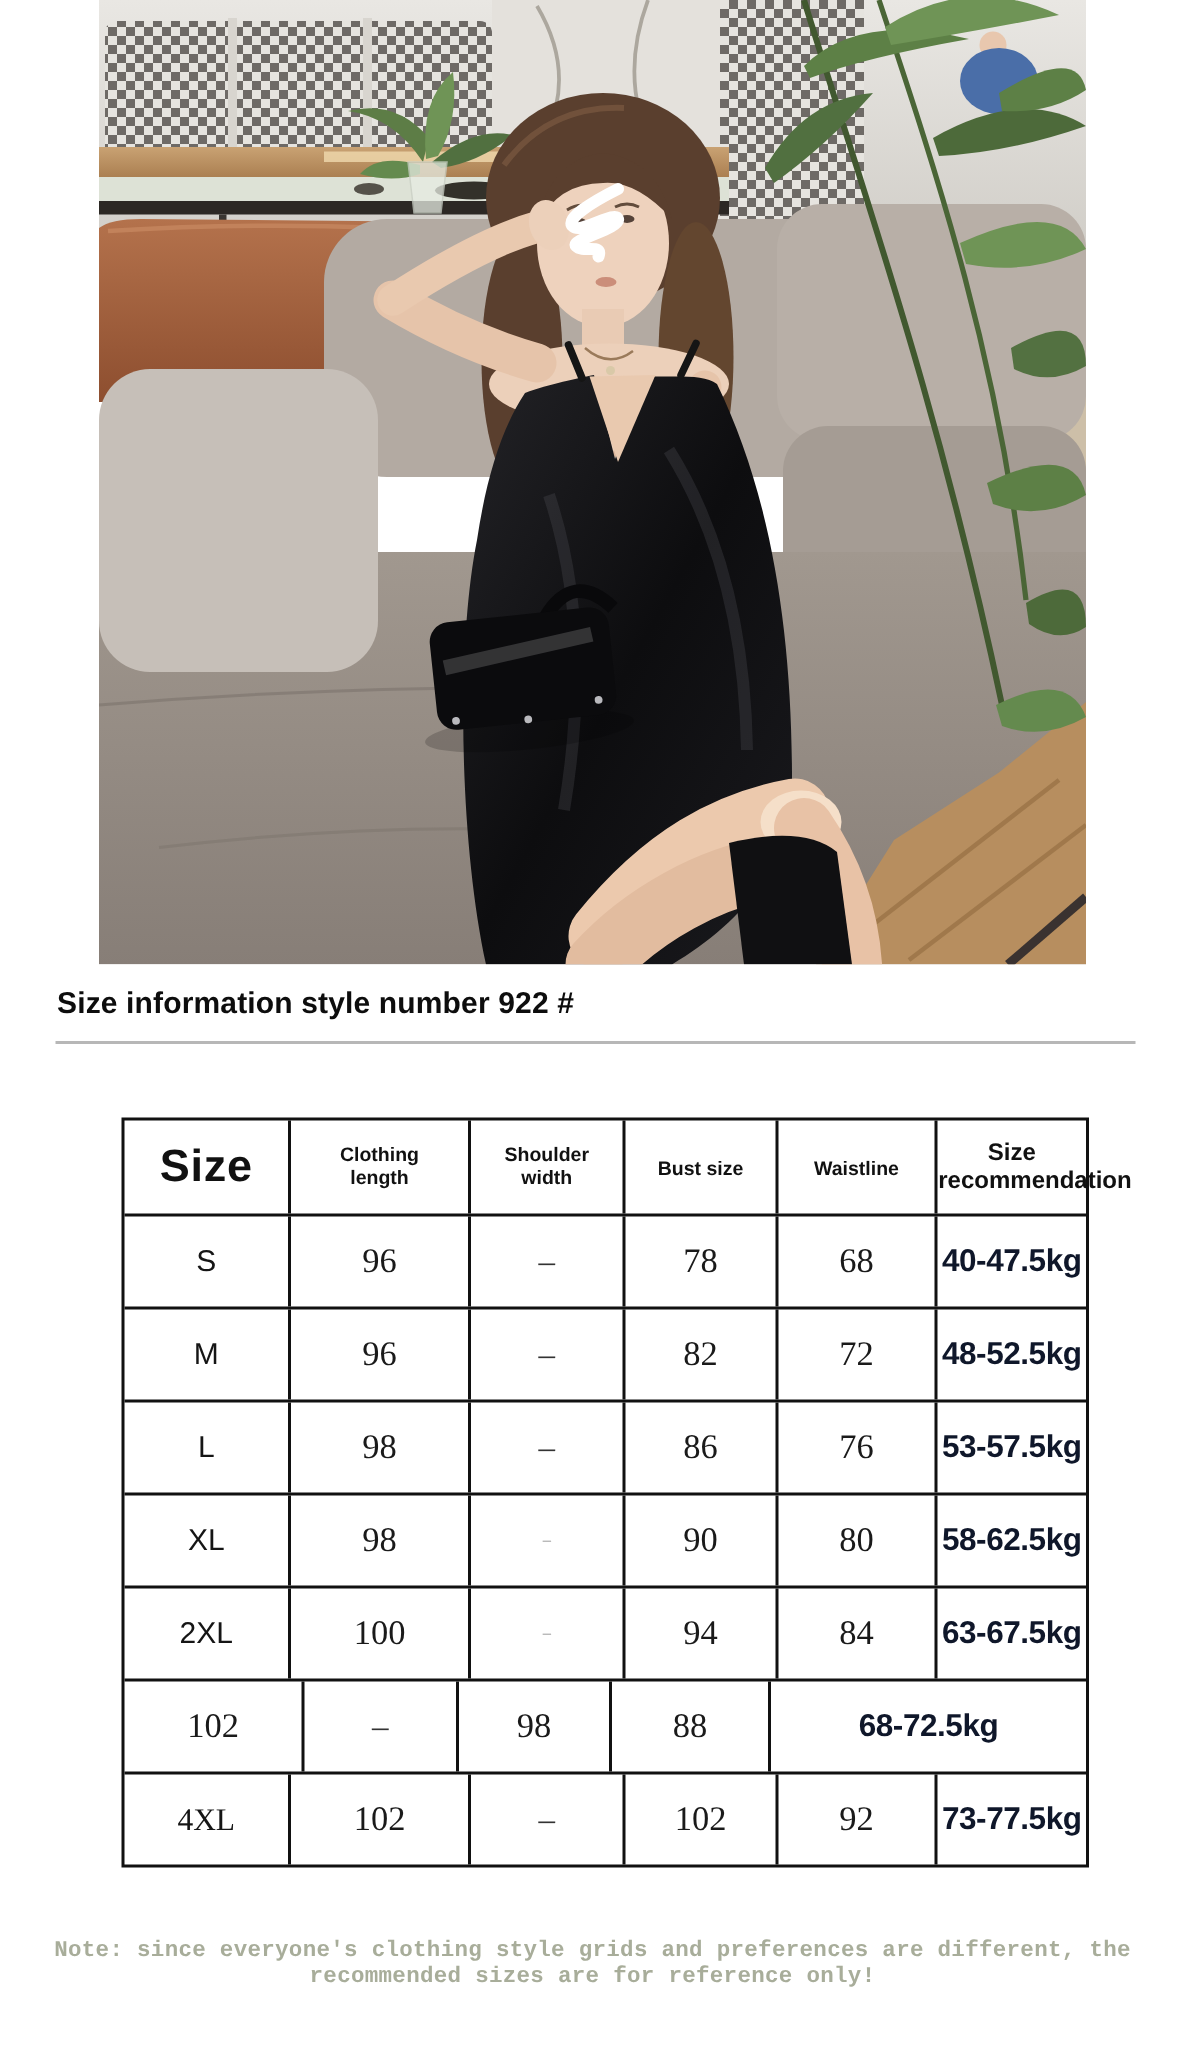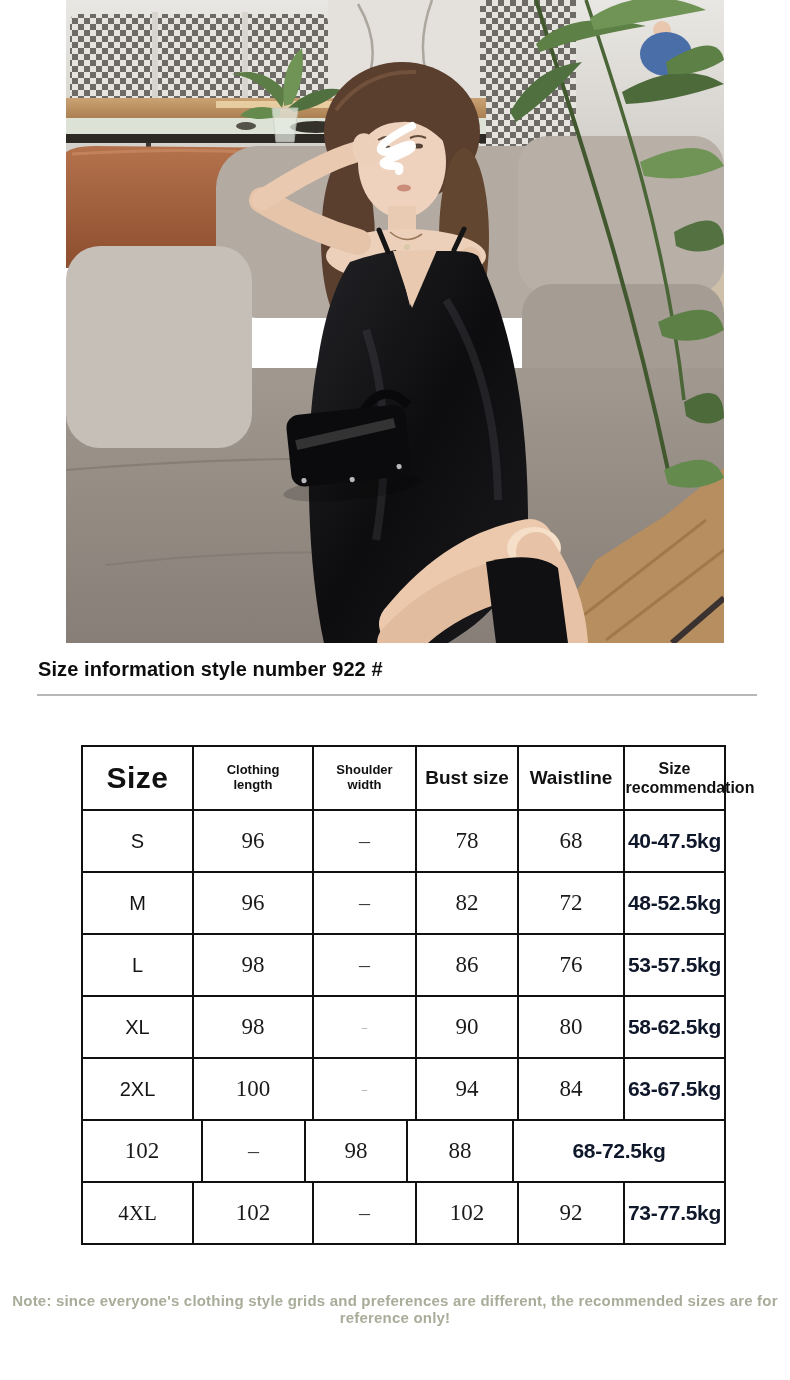--- a/index.html
+++ b/index.html
@@ -18,30 +18,30 @@
   .t-row{display:flex;border-bottom:2px solid #111;height:60px;}
   .t-row.header{height:62px;}
   .t-row:last-child{border-bottom:none;}
   .t-cell{display:flex;align-items:center;justify-content:center;text-align:center;
           border-right:2px solid #111;box-sizing:border-box;}
   .t-cell:last-child{border-right:none;}
   .w0{width:111px}.w1{width:120px}.w2{width:103px}.w3{width:102px}.w4{width:106px}.w5{flex:1}
   .h-size{font-size:30px;font-weight:bold;letter-spacing:.5px;}
   .h-small{font-size:13px;font-weight:bold;line-height:1.15;width:66px;}
   .h-xsmall{font-size:16px;font-weight:bold;line-height:1.2;width:98px;}
-  .h-med{font-size:19px;font-weight:bold;}
+  .h-med{font-size:13px;font-weight:bold;}
   .label{font-size:20px;color:#151515;}
   .label.serif{font-family:"Liberation Serif",serif;font-size:21px;}
   .num{font-family:"Liberation Serif",serif;font-size:23px;color:#1a1a1a;text-align:center;}
   .dash{font-family:"Liberation Serif",serif;font-size:22px;color:#333;}
   .dash.faded{font-size:11px;color:#8a8a8a;filter:blur(.4px);}
   .kg{font-size:21px;font-weight:bold;letter-spacing:-.3px;color:#0f172a;}
   
   .note{margin-top:47px;text-align:center;font-size:15px;font-weight:bold;
-        color:#a8ad9a;letter-spacing:.2px;}
+        color:#a8ad9a;letter-spacing:.2px;font-family:Liberation Mono, monospace;}
 </style>
 </head>
 <body>
 
 <div class="photo-wrap">
 <svg width="658" height="643" viewBox="0 0 658 643" xmlns="http://www.w3.org/2000/svg">
   <defs>
     <pattern id="ht" width="12" height="12" patternUnits="userSpaceOnUse">
       <rect width="12" height="12" fill="#e6e4df"></rect>
       <rect width="6" height="6" fill="#6e6a66"></rect>

